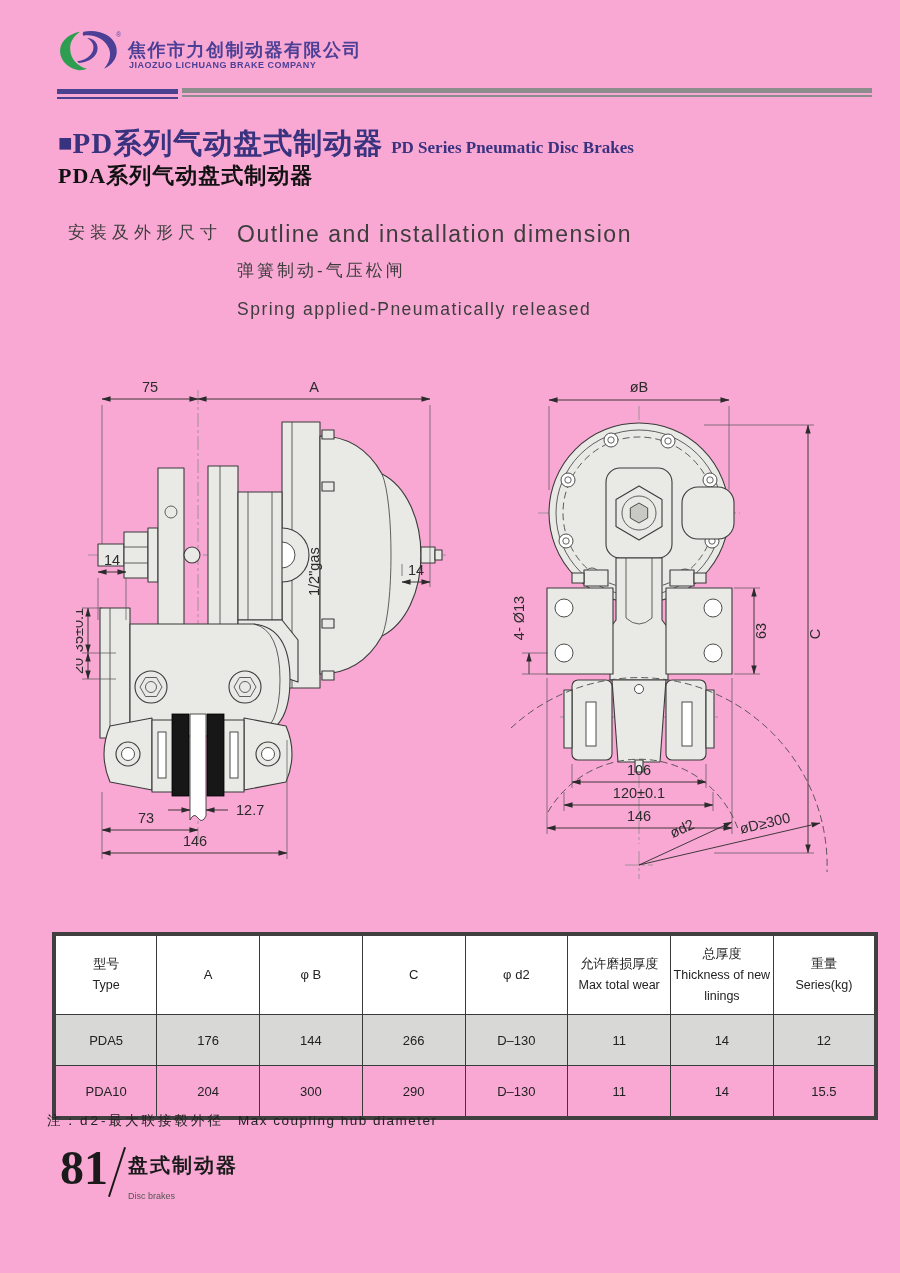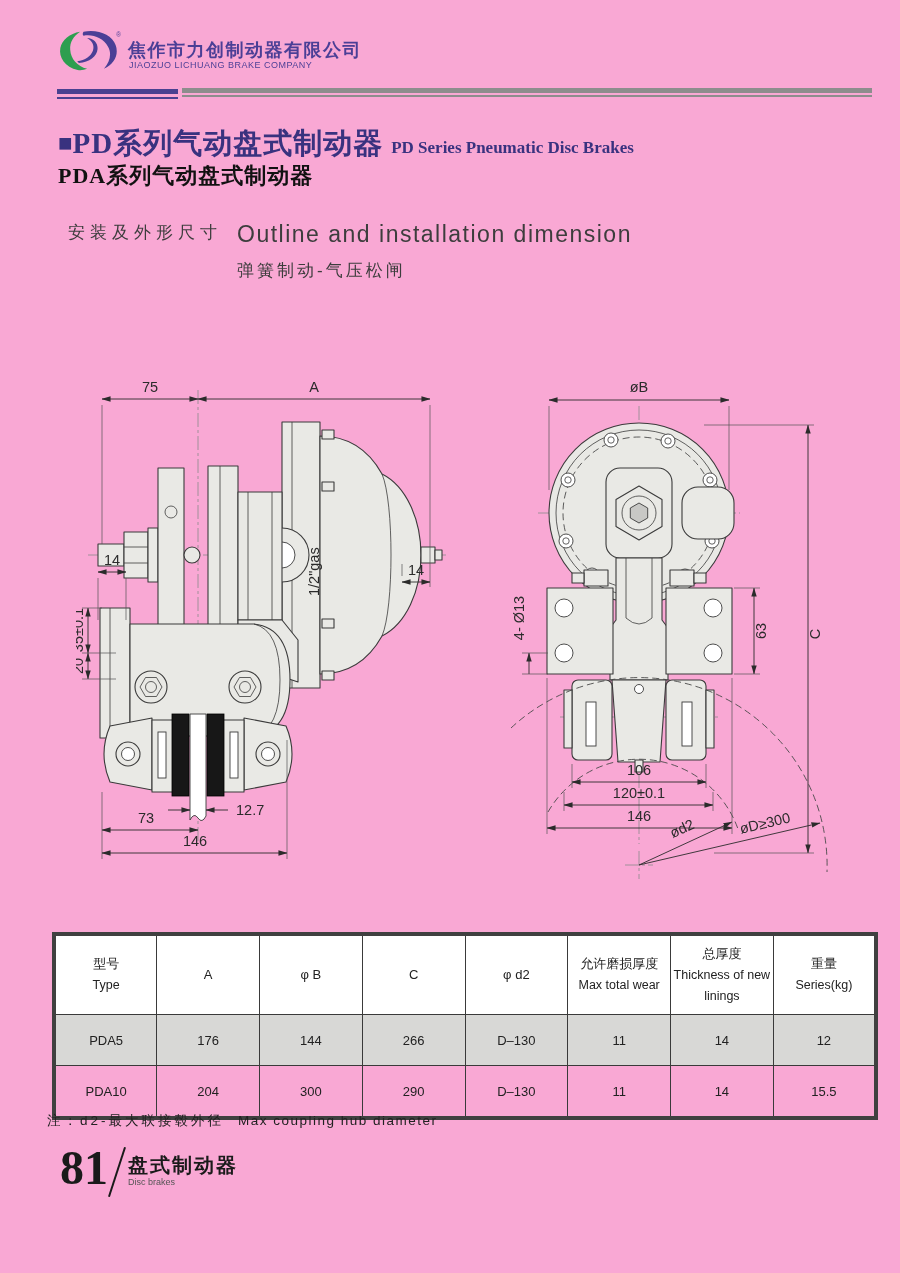--- a/index.html
+++ b/index.html
@@ -3,21 +3,21 @@
 <meta charset="utf-8">
 <style>
   html,body{margin:0;padding:0;background:#fff;}
   #page{position:relative;width:900px;height:1273px;background:#f9a8d4;overflow:hidden;
         font-family:"Liberation Sans",sans-serif;color:#222;}
 
   
   .logo-svg{position:absolute;left:58px;top:30px;}
   .company-cn{position:absolute;left:128px;top:38px;font-size:18px;font-weight:bold;
               color:#4b3f96;letter-spacing:1.5px;}
-  .company-en{position:absolute;left:129px;top:60px;font-size:9px;font-weight:normal;
+  .company-en{position:absolute;left:129px;top:60px;font-size:9px;font-weight:bold;
               color:#4b3f96;letter-spacing:0.5px;}
   .rule-purple{position:absolute;left:57px;top:89px;width:121px;height:5px;background:#4a4191;}
   .rule-purple-thin{position:absolute;left:57px;top:97px;width:121px;height:2px;background:#4a4191;}
   .rule-gray{position:absolute;left:182px;top:88px;width:690px;height:5px;background:#8d8d8d;}
   .rule-gray-thin{position:absolute;left:182px;top:95px;width:690px;height:1.5px;background:#8d8d8d;}
 
   
   .main-title{position:absolute;left:58px;top:124px;font-family:"Liberation Serif",serif;
               font-weight:bold;color:#39327f;white-space:nowrap;text-align:right;}
   .main-title .marker{font-size:24px;vertical-align:2px;}
@@ -61,21 +61,21 @@
   .note .cn{letter-spacing:3px;}
   .note .en{letter-spacing:1.5px;margin-left:14px;}
 
   
   .footer{position:absolute;left:60px;top:1144px;display:flex;align-items:flex-start;}
   .page-num{font-family:"Liberation Serif",serif;font-size:48px;font-weight:bold;color:#1a1a1a;
             line-height:1;}
   .slash{width:2px;height:52px;background:#1a1a1a;transform:rotate(18deg);margin:2px 10px 0 8px;}
   .footer-labels{margin-top:10px;}
   .footer-cn{font-size:20px;font-weight:bold;color:#1a1a1a;letter-spacing:2px;line-height:1.1;}
-  .footer-en{font-size:9px;color:#555;margin-top:1px;}
+  .footer-en{font-size:9px;color:#555;margin-top:15px;}
 </style>
 </head>
 <body>
 
 <div id="page">
 
   <svg class="logo-svg" width="64" height="44" viewBox="0 0 110 74">
     <path d="M34,68 C12,63 1,46 4,30 C7,16 20,5 38,2 C27,9 20,20 21,33 C22,49 33,61 50,66 C45,68 39,69 34,68 Z" fill="#2d9e4f"></path>
     <path d="M44,2 C68,-3 93,7 99,25 C105,41 97,57 79,66 C89,54 93,40 86,28 C78,13 60,6 44,9 C42,8 42,4 44,2 Z" fill="#4b3f96"></path>
     <path d="M36,56 C54,55 67,45 68,32 C69,22 61,13 50,13 C59,18 63,26 60,35 C56,45 47,51 33,53 Z" fill="#4b3f96"></path>
@@ -89,20 +89,21 @@
   <div class="rule-gray-thin"></div>
 
   <div class="main-title">
     <span class="marker">■</span><span class="cn">PD系列气动盘式制动器</span><span class="en">PD Series Pneumatic Disc Brakes</span>
   </div>
   <div class="sub-title">PDA系列气动盘式制动器</div>
 
   <div class="intro-label">安装及外形尺寸</div>
   <div class="intro-en">Outline and installation dimension</div>
   <div class="intro-line2">弹簧制动-气压松闸</div>
+  <div class="intro-line3">Spring applied-Pneumatically released</div>
 
   <div>
 
     <svg class="drawing" style="left:76px;top:372px;" width="380" height="512" viewBox="0 0 380 512">
       <defs>
         <marker id="ar1" viewBox="0 0 10 6" refX="9.5" refY="3" markerWidth="10" markerHeight="6" orient="auto-start-reverse">
             <path d="M0,0L10,3L0,6Z" fill="#2b2b2b"></path>
           </marker>
       </defs>
 

